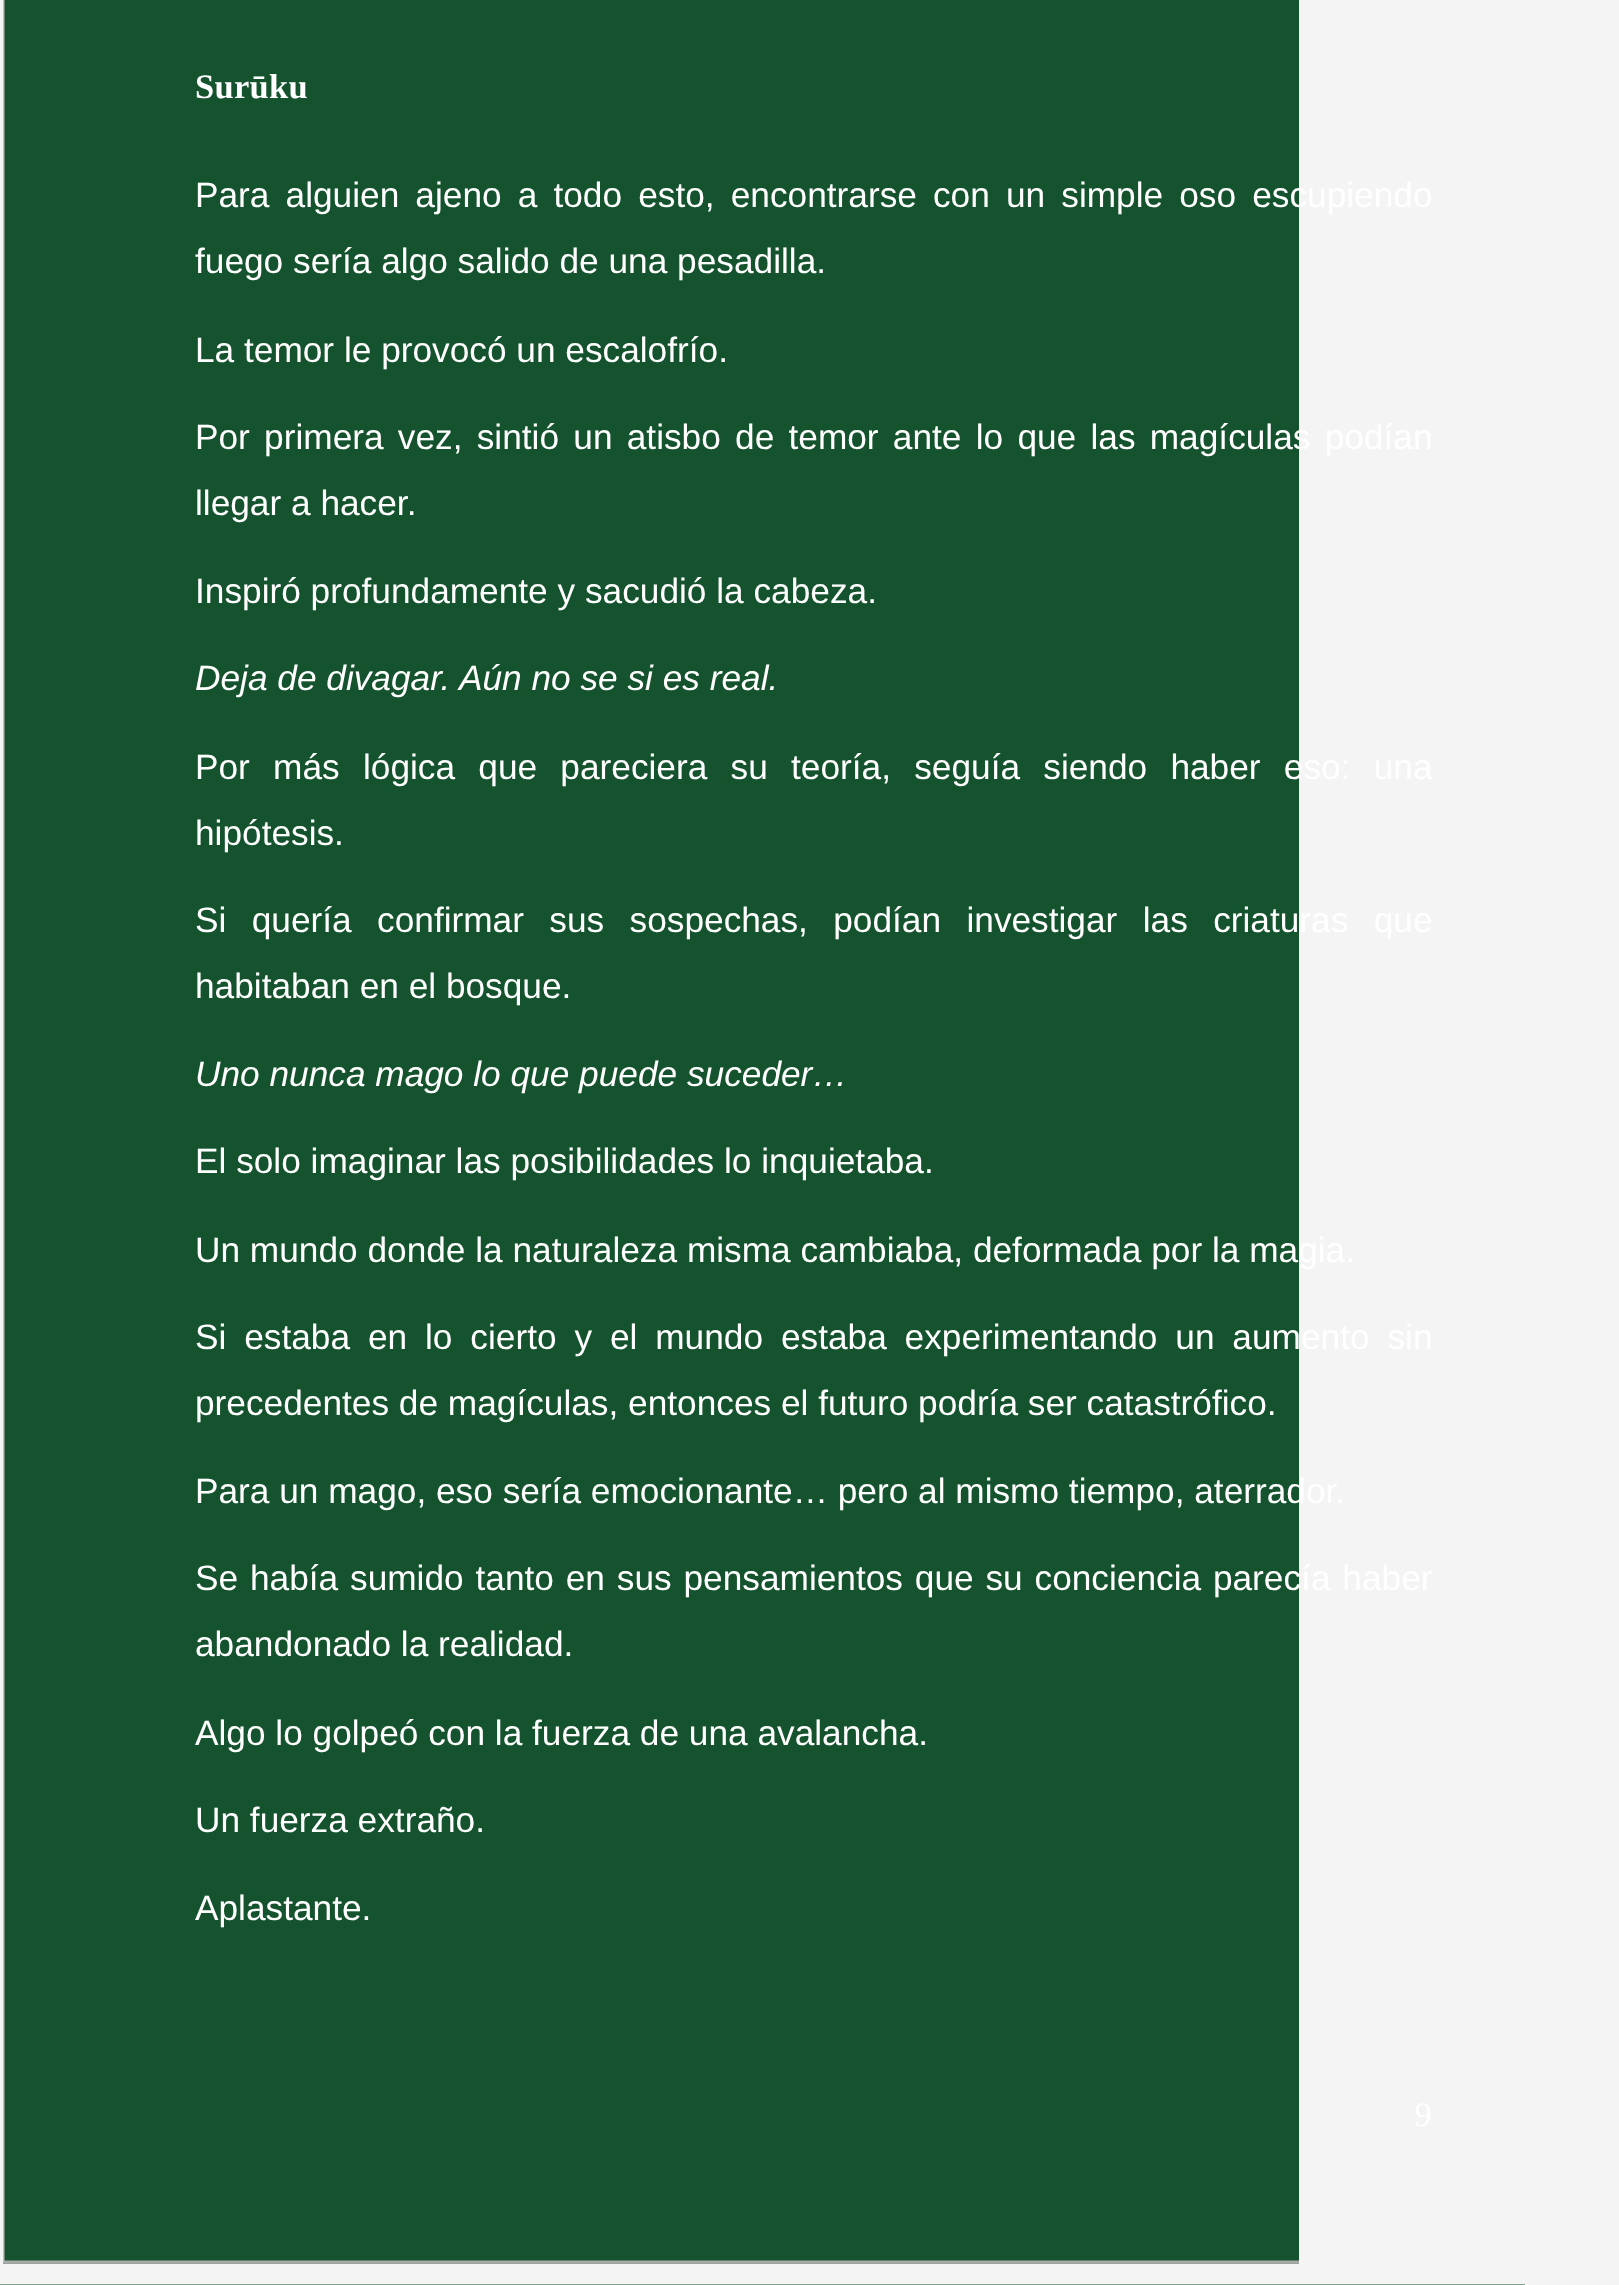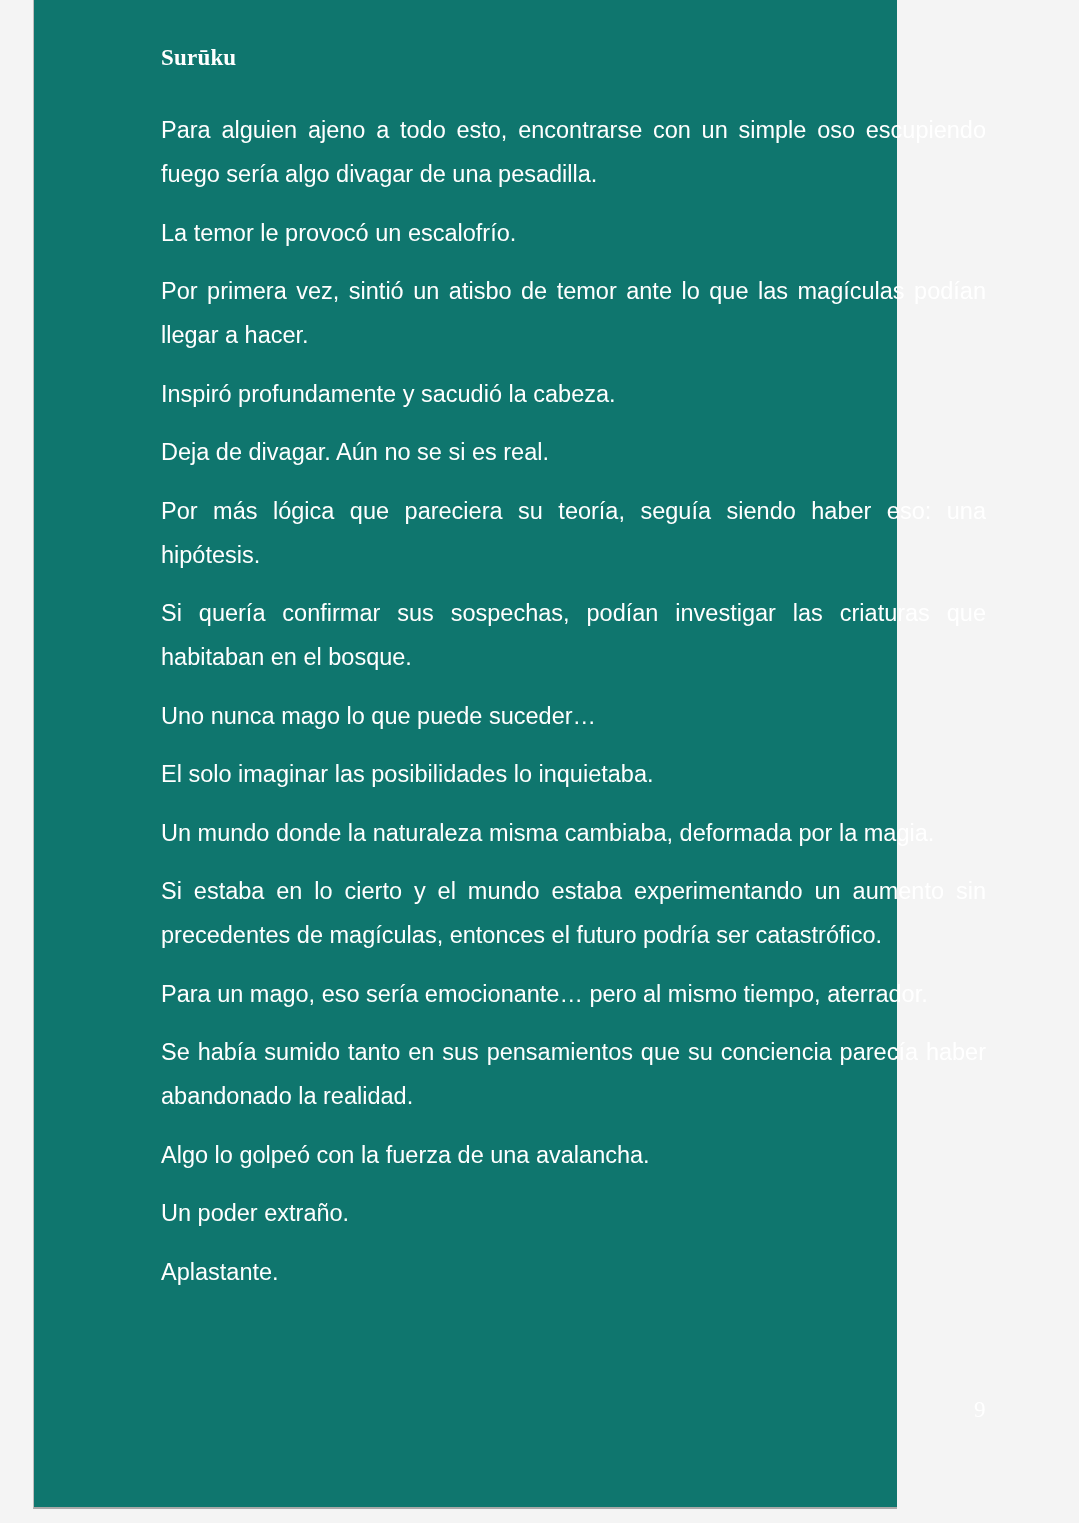--- a/index.html
+++ b/index.html
@@ -6,25 +6,24 @@
     body {
       width: 1079px; height: 1523px;
       background: #f4f4f4;
       position: relative;
       overflow: hidden;
     }
     .page {
       position: absolute;
       left: 2px; top: 0;
       width: 864px; height: 1509px;
-      background: #0f766e;
+      background: #14532d;
       border-left: 1px solid #bdbdbd;
       border-bottom: 2px solid #a9a9a9;
       box-sizing: border-box;
-      margin-left: 31px;
     }
     .header {
       position: absolute;
       left: 127px; top: 45px;
       font-family: "Liberation Serif", "DejaVu Serif", serif;
       font-weight: bold;
       font-size: 23px;
       color: #ffffff;
       letter-spacing: 0.2px;
     }
@@ -35,48 +34,48 @@
       font-family: "Liberation Sans", "DejaVu Sans", sans-serif;
       font-size: 23.5px;
       line-height: 44px;
       color: #ffffff;
     }
     .body-text p {
       margin: 0 0 14.5px 0;
       text-align: justify;
       text-align-last: left;
     }
-    .body-text p.italic { }
+    .body-text p.italic { font-style: italic; }
     .page-number {
       position: absolute;
       left: 940px; top: 1397px;
       font-family: "Liberation Serif", "DejaVu Serif", serif;
       font-size: 23px;
       color: #ffffff;
     }
   </style>
 </head>
 <body>
 
 <div class="page">
   <div class="header">Surūku</div>
 
   <div class="body-text">
-    <p>Para alguien ajeno a todo esto, encontrarse con un simple oso escupiendo fuego sería algo divagar de una pesadilla.</p>
+    <p>Para alguien ajeno a todo esto, encontrarse con un simple oso escupiendo fuego sería algo salido de una pesadilla.</p>
     <p>La temor le provocó un escalofrío.</p>
     <p>Por primera vez, sintió un atisbo de temor ante lo que las magículas podían llegar a hacer.</p>
     <p>Inspiró profundamente y sacudió la cabeza.</p>
     <p class="italic">Deja de divagar. Aún no se si es real.</p>
     <p>Por más lógica que pareciera su teoría, seguía siendo haber eso: una hipótesis.</p>
     <p>Si quería confirmar sus sospechas, podían investigar las criaturas que habitaban en el bosque.</p>
     <p class="italic">Uno nunca mago lo que puede suceder…</p>
     <p>El solo imaginar las posibilidades lo inquietaba.</p>
     <p>Un mundo donde la naturaleza misma cambiaba, deformada por la magia.</p>
     <p>Si estaba en lo cierto y el mundo estaba experimentando un aumento sin precedentes de magículas, entonces el futuro podría ser catastrófico.</p>
     <p>Para un mago, eso sería emocionante… pero al mismo tiempo, aterrador.</p>
     <p>Se había sumido tanto en sus pensamientos que su conciencia parecía haber abandonado la realidad.</p>
     <p>Algo lo golpeó con la fuerza de una avalancha.</p>
-    <p>Un poder extraño.</p>
+    <p>Un fuerza extraño.</p>
     <p>Aplastante.</p>
   </div>
 
   <div class="page-number">9</div>
 </div>
 
 </body></html>

